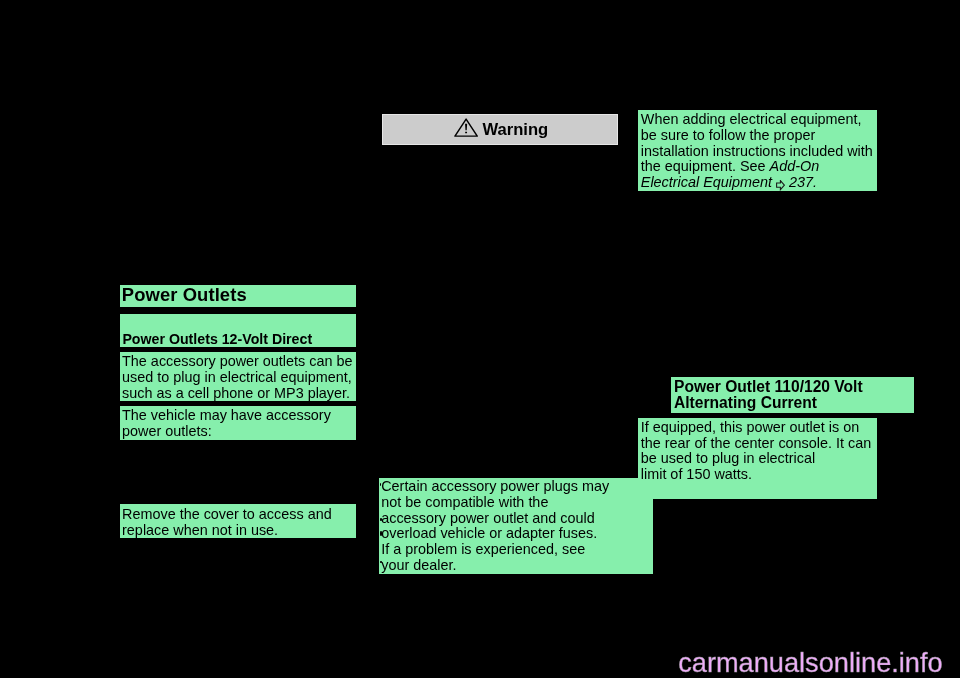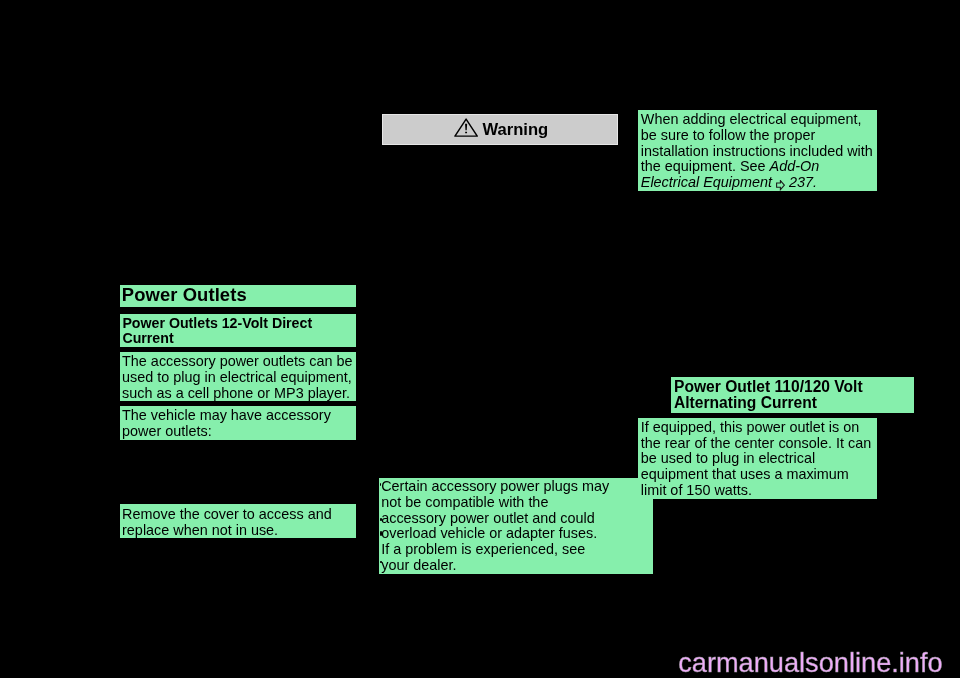--- a/index.html
+++ b/index.html
@@ -36,20 +36,21 @@
     font-weight: bold;
     font-size: 18.4px;
     line-height: 19px;
     letter-spacing: 0.1px;
   }
   .h2 {
     font-weight: bold;
     font-size: 14.2px;
     line-height: 15.75px;
     display: block;
+    margin-top: 16px;
   }
   .h2b {
     font-weight: bold;
     font-size: 15.6px;
     line-height: 16.7px;
     display: block;
   }
   .warn {
     background: #cccccc;
     display: flex;
@@ -202,19 +203,18 @@
         <div class="ln">Power Outlet 110/120 Volt</div>
         <div class="ln">Alternating Current</div>
       </div>
   </div>
 
   <div class="box b-rp">
     <div class="txt">
         <div class="ln">If equipped, this power outlet is on</div>
         <div class="ln">the rear of the center console. It can</div>
         <div class="ln">be used to plug in electrical</div>
-        <div class="ln">equipment that uses a maximum</div>
         <div class="ln">limit of 150 watts.</div>
       </div>
   </div>
 
   <div class="wm">carmanualsonline.info</div>
 </div>
 
 </body></html>

